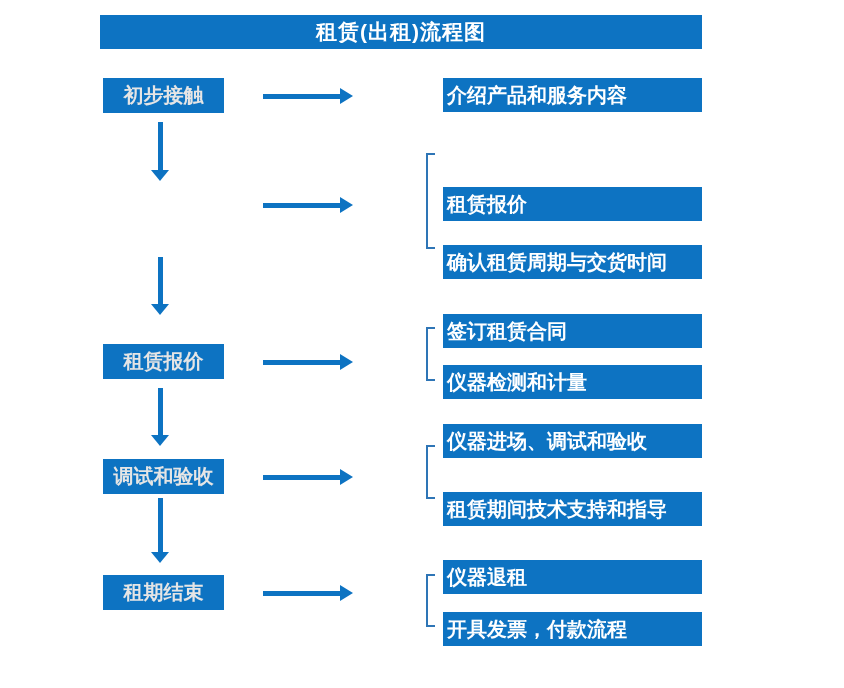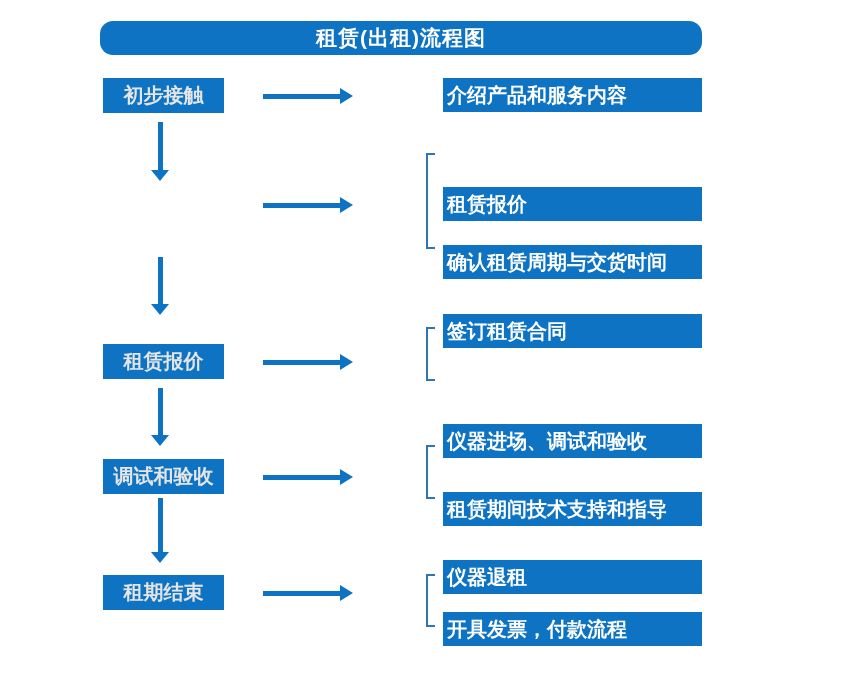--- a/index.html
+++ b/index.html
@@ -6,30 +6,29 @@
   .canvas {
     position: relative;
     width: 844px;
     height: 688px;
     background: #ffffff;
     font-family: "Liberation Sans", sans-serif;
     overflow: hidden;
   }
   .title-bar {
     position: absolute;
-    left: 100px; top: 21px;
+    left: 100px; top: 15px;
     width: 602px; height: 34px;
     background: #0d73c2;
     color: #ffffff;
     font-size: 21px;
     font-weight: bold;
     text-align: center;
     line-height: 34px;
     letter-spacing: 1px;
-    border-radius: 13px;
   }
   .step {
     position: absolute;
     left: 103px;
     width: 121px; height: 35px;
     background: #0d73c2;
     color: #e5e5e5;
     font-size: 20px;
     font-weight: bold;
     text-align: center;
@@ -127,18 +126,19 @@
 
   <div class="bracket" style="top:153px;height:96px"></div>
   <div class="bracket" style="top:327px;height:54px"></div>
   <div class="bracket" style="top:445px;height:54px"></div>
   <div class="bracket" style="top:574px;height:53px"></div>
 
   <div class="detail" style="top:78px">介绍产品和服务内容</div>
   <div class="detail" style="top:187px">租赁报价</div>
   <div class="detail" style="top:245px">确认租赁周期与交货时间</div>
   <div class="detail" style="top:314px">签订租赁合同</div>
+  <div class="detail" style="top:365px">仪器检测和计量</div>
   <div class="detail" style="top:424px">仪器进场、调试和验收</div>
   <div class="detail" style="top:492px">租赁期间技术支持和指导</div>
   <div class="detail" style="top:560px">仪器退租</div>
   <div class="detail" style="top:612px">开具发票，付款流程</div>
 
 </div>
 
 </body></html>

